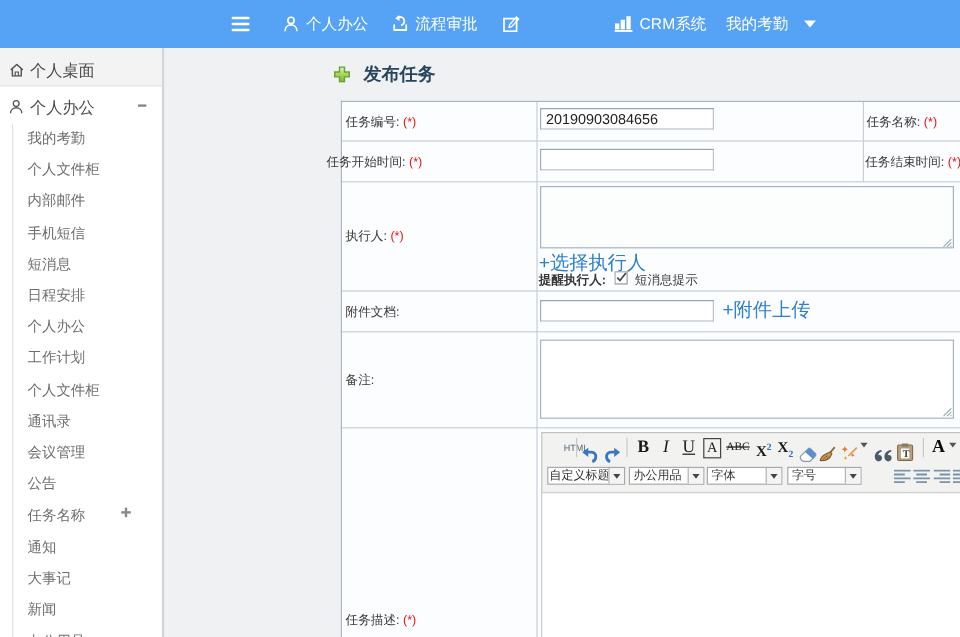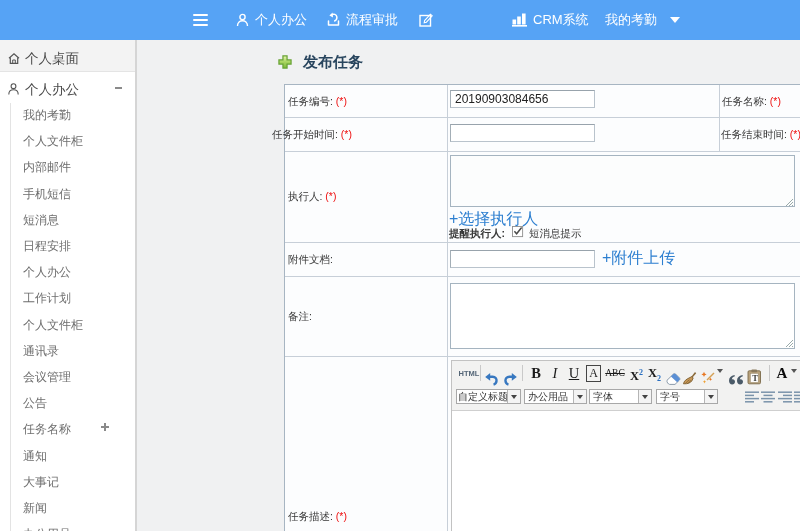--- a/index.html
+++ b/index.html
@@ -149,21 +149,21 @@
 <svg class="abs" style="left:786px;top:340px" width="7" height="7" viewBox="0 0 7 7">
     <g stroke="#9aa" stroke-width="1">
       <path d="M0 7 L7 0"></path>
       <path d="M3 7 L7 3"></path>
       <path d="M6 7 L7 6"></path>
     </g>
   </svg>
 
 <div id="ed">
   <div id="ed-toolbar">
-    <div class="tbi" style="left:5px;width:24px;font-size:7.5px;font-weight:bold;color:#567;top:1px">HTML</div>
+    <div class="tbi" style="left:16px;width:24px;font-size:7.5px;font-weight:normal;color:#567;top:1px">HTML</div>
     <div class="tb-sep" style="left:28px"></div>
     <svg class="tbi" style="left:33px;top:6px" width="13" height="13" viewBox="0 0 14 14">
         <polygon points="0.2,4.8 5.6,0.6 5.6,9" fill="#3878c0"></polygon>
         <path d="M5 4.6 H8.2 C11.2 4.6 12.6 6.8 12.4 9 C12.2 11.2 10.6 12.6 9.2 13" fill="none" stroke="#3878c0" stroke-width="2.6"></path>
       </svg>
     <svg class="tbi" style="left:52px;top:6px" width="13" height="13" viewBox="0 0 14 14">
         <g transform="translate(14,0) scale(-1,1)">
           <polygon points="0.2,4.8 5.6,0.6 5.6,9" fill="#3878c0"></polygon>
           <path d="M5 4.6 H8.2 C11.2 4.6 12.6 6.8 12.4 9 C12.2 11.2 10.6 12.6 9.2 13" fill="none" stroke="#3878c0" stroke-width="2.6"></path>
         </g>

